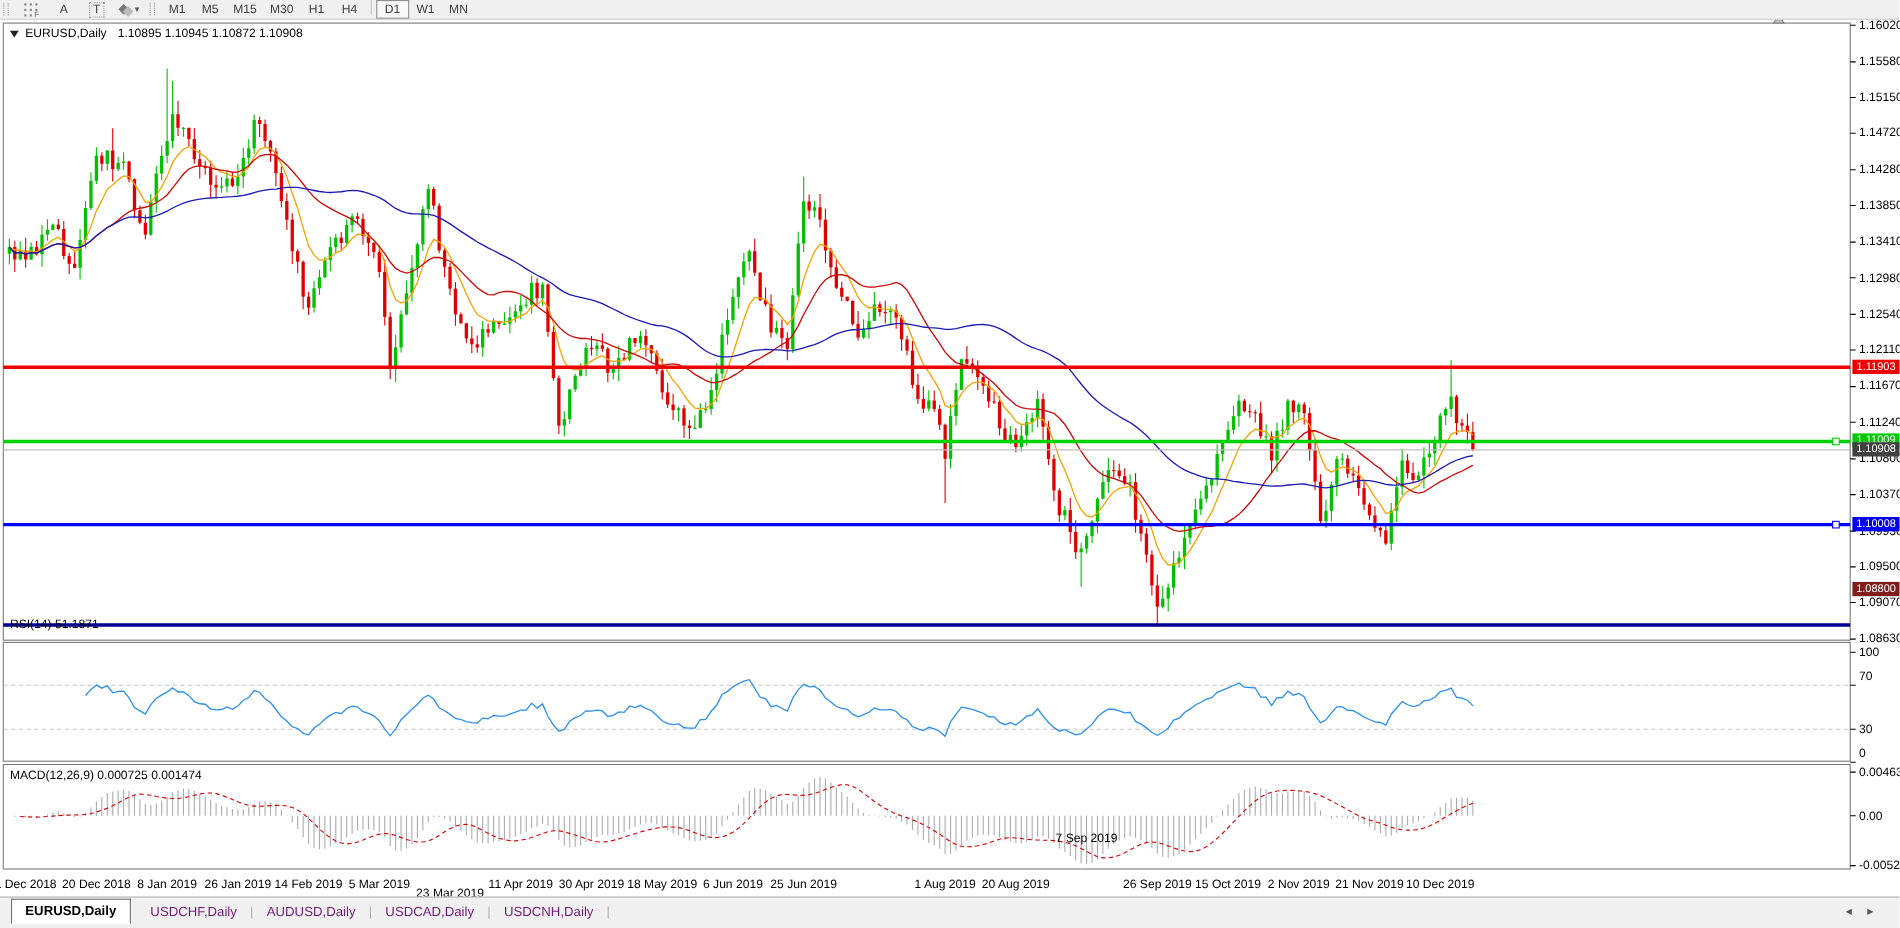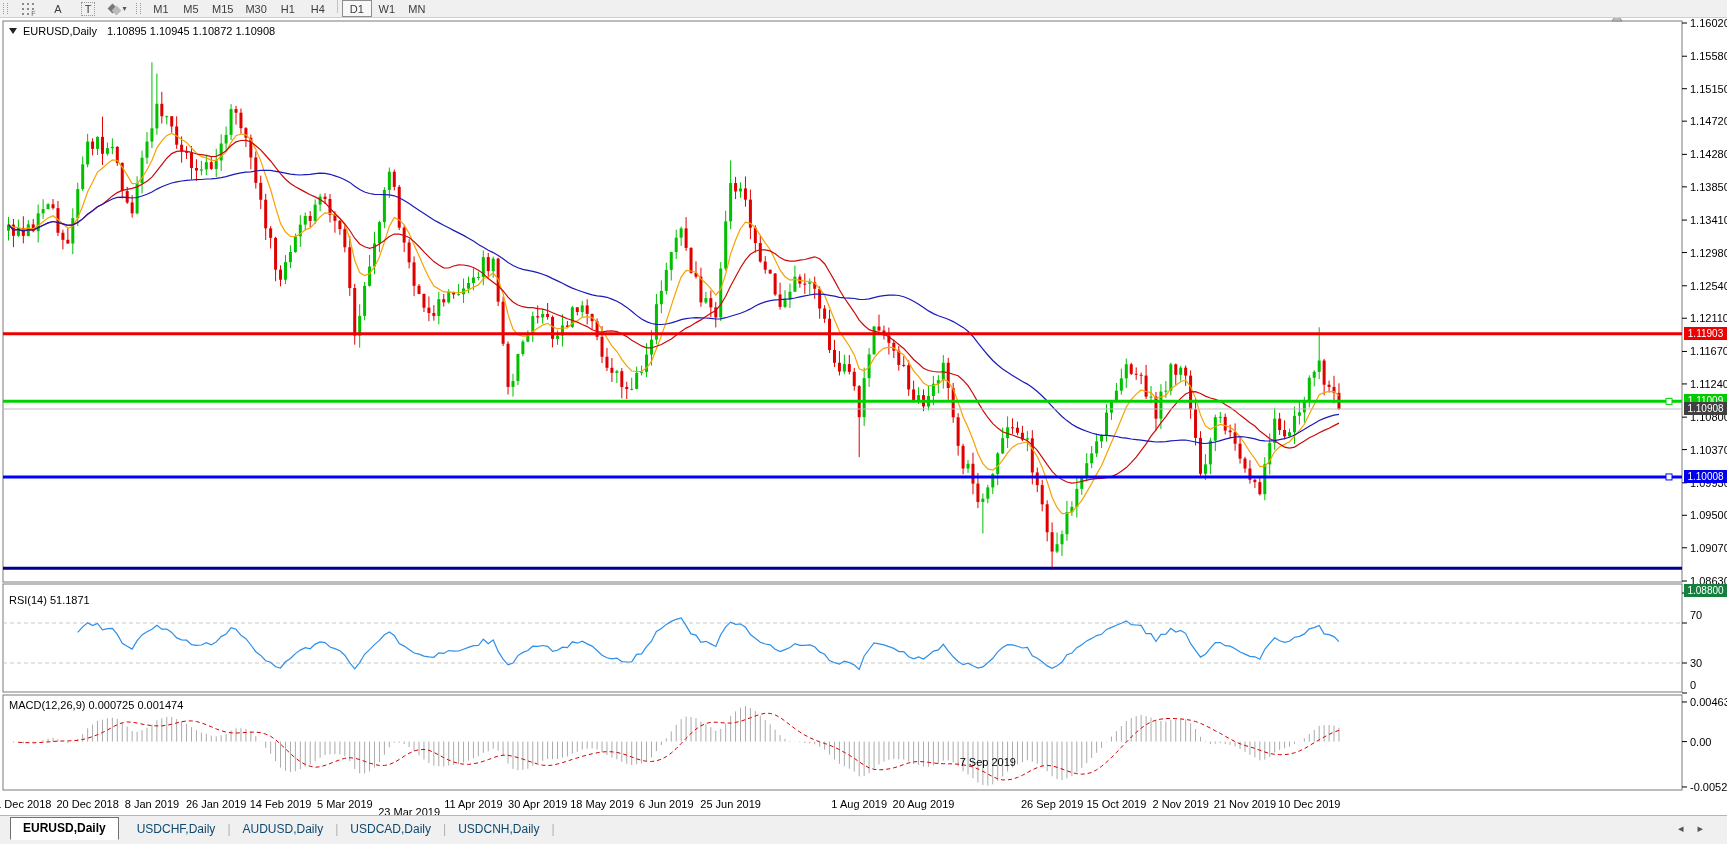--- a/index.html
+++ b/index.html
@@ -28,21 +28,21 @@
             border-top:6px solid #222;margin-right:6px}
   .ind-label{position:absolute;left:9px;font-size:11px;color:#000;z-index:4}
   .axis-lab{position:absolute;left:1690px;font-size:11px;color:#000;z-index:3;white-space:nowrap}
   .badge{position:absolute;left:1684px;width:43px;height:13px;z-index:4;color:#fff;font-size:10px;
          line-height:13px;text-align:center;white-space:nowrap}
   .date-lab{position:absolute;font-size:11px;color:#000;z-index:3;transform:translateX(-50%);white-space:nowrap}
   
   .tabbar-wrap{position:absolute;left:0;top:815px;width:1727px;height:29px;background:#f0f0f0;
                border-top:1px solid #b5b5b5;z-index:6}
   .tabbar{display:flex;align-items:flex-end;height:24px;padding-left:10px}
-  .tab{font-size:12px;color:#0c4a6e;padding:3px 12px 4px 12px;cursor:default;white-space:nowrap}
+  .tab{font-size:12px;color:#701a75;padding:3px 12px 4px 12px;cursor:default;white-space:nowrap}
   .tab.active{background:#fff;border:1px solid #707070;border-bottom:1px solid #fff;color:#000;font-weight:700}
   .tabdiv{color:#b0b0b0;font-size:12px;padding:3px 0 4px 0}
   .tab-arrows{position:absolute;right:10px;top:6px;font-size:11px;color:#555;letter-spacing:14px}
   svg{position:absolute;left:0;top:0;z-index:1}
 </style>
 </head>
 <body>
 
 <div class="toolbar">
   <div class="grip"></div>
@@ -85,21 +85,21 @@
     </div>
 </div>
 
 <div class="chart-title">
   <span class="tri-down"></span>
   <span>EURUSD,Daily</span>
   <span style="width:10px"></span>
   <span>1.10895 1.10945 1.10872 1.10908</span>
 </div>
 
-<div class="ind-label" style="top:594px">RSI(14) 51.1871</div>
+<div class="ind-label" style="top:562px">RSI(14) 51.1871</div>
 <div class="ind-label" style="top:699px">MACD(12,26,9) 0.000725 0.001474</div>
 
 <svg id="chart-svg" width="1727" height="844" viewBox="0 0 1727 844">
     <rect x="3" y="21" width="1679" height="561" fill="#ffffff" stroke="#7a7a7a" stroke-width="1"></rect>
     <rect x="3" y="584" width="1679" height="108" fill="#ffffff" stroke="#7a7a7a" stroke-width="1"></rect>
     <rect x="3" y="695" width="1679" height="95" fill="#ffffff" stroke="#7a7a7a" stroke-width="1"></rect>
     <defs>
       <clipPath id="clipC">
         <rect x="4" y="22" width="1677" height="559"></rect>
       </clipPath>
@@ -993,21 +993,21 @@
     <div class="axis-lab" style="top: 587px;">100</div>
     <div class="axis-lab" style="top: 609px;">70</div>
     <div class="axis-lab" style="top: 657px;">30</div>
     <div class="axis-lab" style="top: 679px;">0</div>
     <div class="axis-lab" style="top: 695.964px;">0.00463</div>
     <div class="axis-lab" style="top: 735.6px;">0.00</div>
     <div class="axis-lab" style="top: 780.964px;">-0.005299</div>
     <div class="badge" style="top: 326.864px; background: rgb(238, 0, 0);">1.11903</div>
     <div class="badge" style="top: 394.368px; background: rgb(0, 202, 0);">1.11009</div>
     <div class="badge" style="top: 469.951px; background: rgb(0, 0, 238);">1.10008</div>
-    <div class="badge" style="top: 584px; background: #15803d;">1.08800</div>
+    <div class="badge" style="top: 529px; background: #7f1d1d;">1.08800</div>
     <div class="badge" style="top: 401.994px; background: #404040;">1.10908</div>
     <div class="date-lab" style="left: 23.338px; top: 798px;">1 Dec 2018</div>
     <div class="date-lab" style="left: 87.636px; top: 798px;">20 Dec 2018</div>
     <div class="date-lab" style="left: 151.934px; top: 798px;">8 Jan 2019</div>
     <div class="date-lab" style="left: 216.232px; top: 798px;">26 Jan 2019</div>
     <div class="date-lab" style="left: 280.53px; top: 798px;">14 Feb 2019</div>
     <div class="date-lab" style="left: 344.828px; top: 798px;">5 Mar 2019</div>
     <div class="date-lab" style="left: 409.126px; top: 806px;">23 Mar 2019</div>
     <div class="date-lab" style="left: 473.424px; top: 798px;">11 Apr 2019</div>
     <div class="date-lab" style="left: 537.722px; top: 798px;">30 Apr 2019</div>

